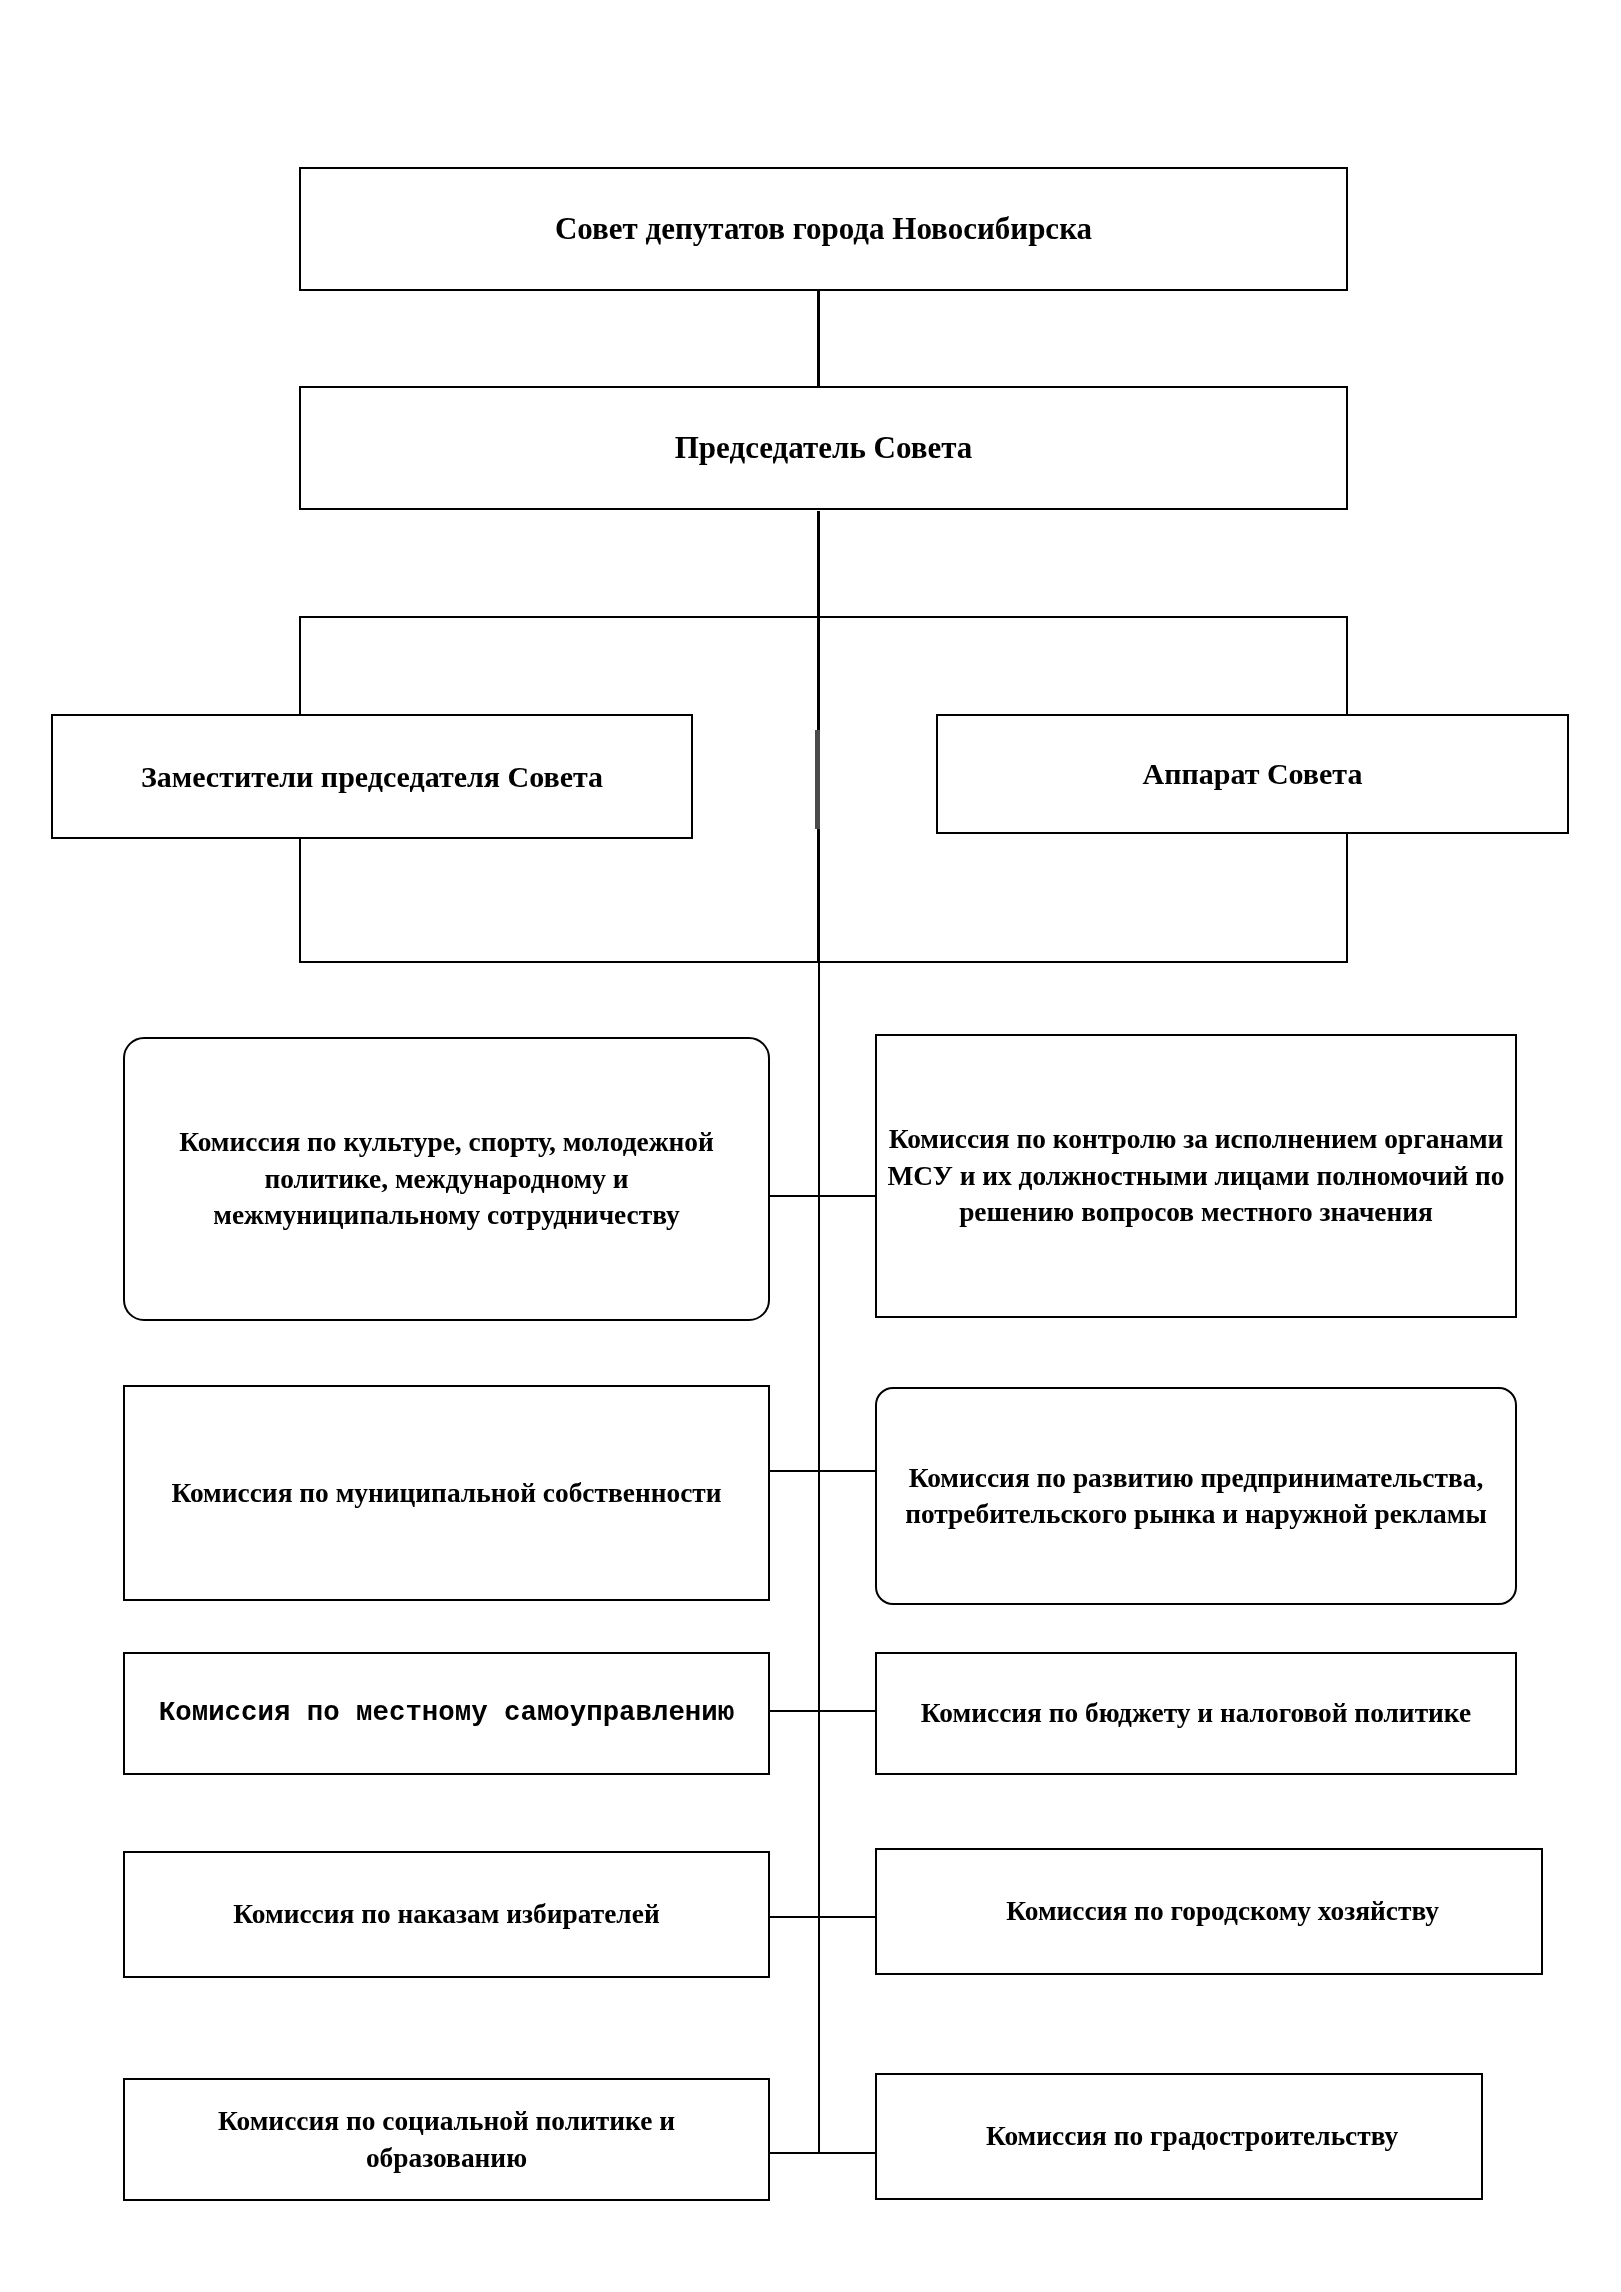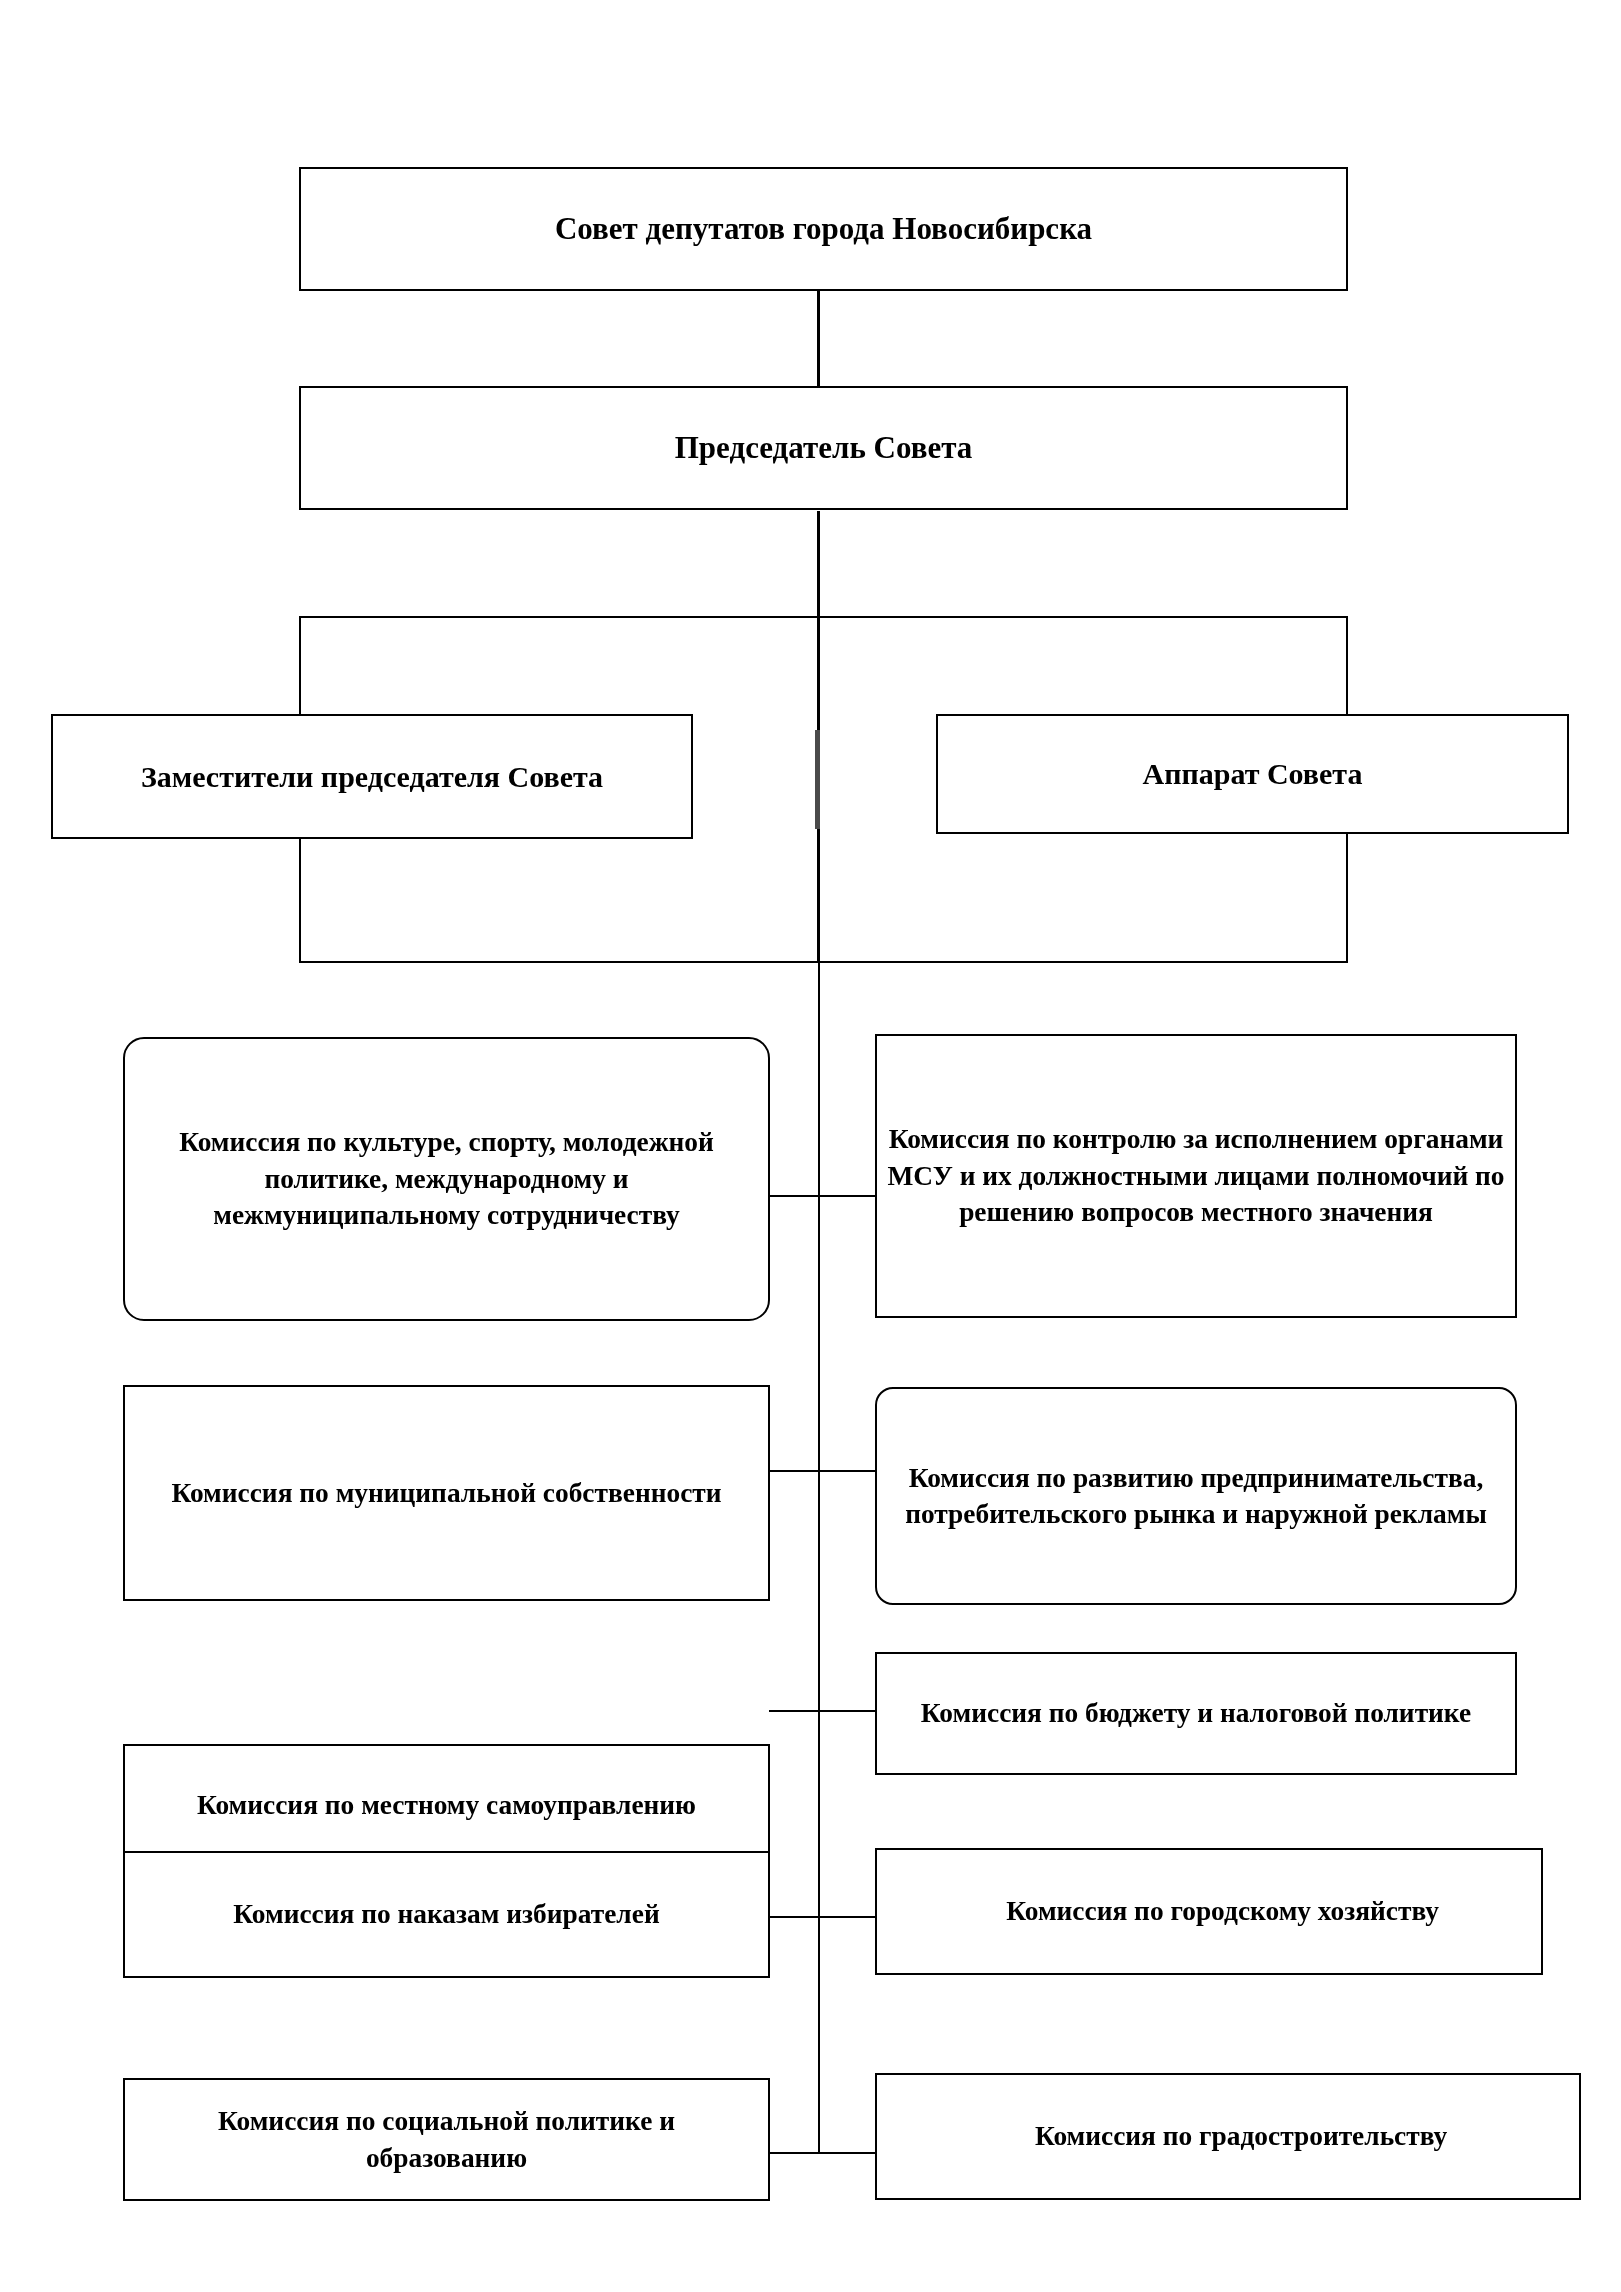--- a/index.html
+++ b/index.html
@@ -113,21 +113,21 @@
 
   <div class="node commission" style="left:123px; top:1385px; width:647px; height:216px;">
     <span class="node-label">Комиссия по муниципальной собственности</span>
   </div>
   <div class="conn thin-h" style="left:769px; top:1470px; width:51px; height:2px;"></div>
   <div class="conn thin-h" style="left:818px; top:1470px; width:59px; height:2px;"></div>
   <div class="node commission" style="left:875px; top:1387px; width:642px; height:218px;border-radius:18px;">
     <span class="node-label">Комиссия по развитию предпринимательства, потребительского рынка и наружной рекламы</span>
   </div>
 
-  <div class="node commission" style="left:123px; top:1744px; width:647px; height:123px;">
+  <div class="node commission" style="left:123px; top:1652px; width:647px; height:123px;font-family:Liberation Mono, monospace;">
     <span class="node-label">Комиссия по местному самоуправлению</span>
   </div>
   <div class="conn thin-h" style="left:769px; top:1710px; width:51px; height:2px;"></div>
   <div class="conn thin-h" style="left:818px; top:1710px; width:59px; height:2px;"></div>
   <div class="node commission" style="left:875px; top:1652px; width:642px; height:123px;">
     <span class="node-label">Комиссия по бюджету и налоговой политике</span>
   </div>
 
   <div class="node commission" style="left:123px; top:1851px; width:647px; height:127px;">
     <span class="node-label">Комиссия по наказам избирателей</span>
@@ -136,18 +136,18 @@
   <div class="conn thin-h" style="left:818px; top:1916px; width:59px; height:2px;"></div>
   <div class="node commission" style="left:875px; top:1848px; width:668px; height:127px;padding-left:37px;">
     <span class="node-label">Комиссия по городскому хозяйству</span>
   </div>
 
   <div class="node commission" style="left:123px; top:2078px; width:647px; height:123px;">
     <span class="node-label">Комиссия по социальной политике и образованию</span>
   </div>
   <div class="conn thin-h" style="left:769px; top:2152px; width:51px; height:2px;"></div>
   <div class="conn thin-h" style="left:818px; top:2152px; width:59px; height:2px;"></div>
-  <div class="node commission" style="left:875px; top:2073px; width:706px; height:127px;padding-left:36px;">
+  <div class="node commission" style="left:875px; top:2073px; width:608px; height:127px;padding-left:36px;">
     <span class="node-label">Комиссия по градостроительству</span>
   </div>
 
 </div>
 
 
 </body></html>

